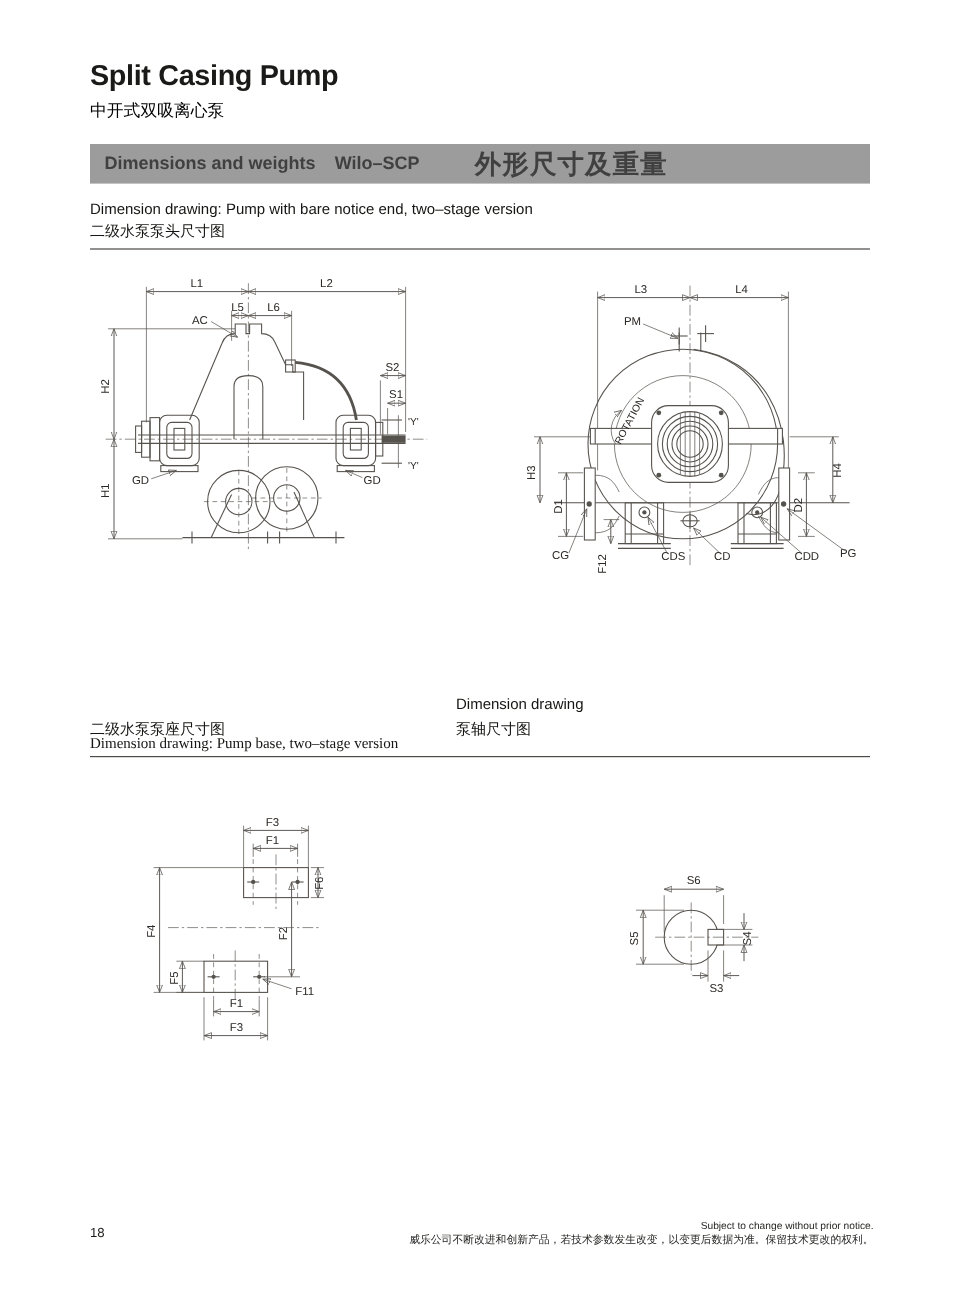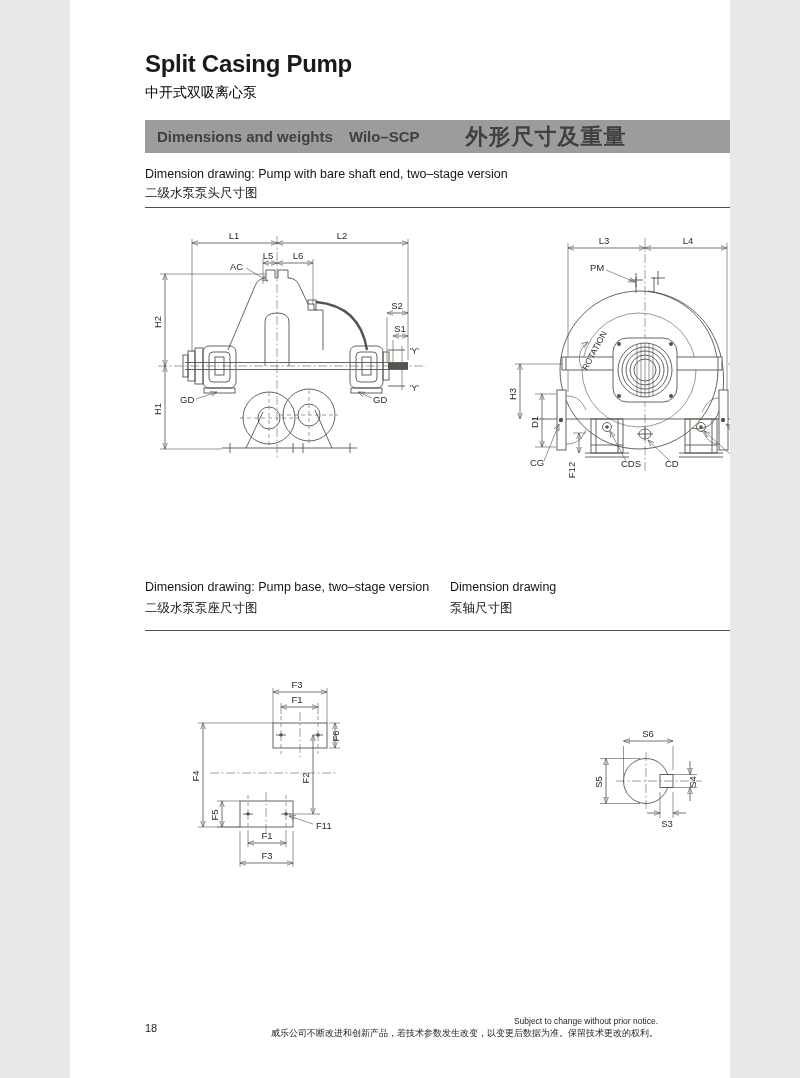--- a/index.html
+++ b/index.html
@@ -1,16 +1,16 @@
 <!DOCTYPE html>
 <html><head>
 <meta charset="utf-8">
 <style>
   html,body{margin:0;padding:0;background:#e8e8e8;}
-  #page{position:relative;width:660px;height:1078px;background:#ffffff;
+  #page{position:relative;width:800px;height:1078px;background:#ffffff;
         font-family:"Liberation Sans",sans-serif;color:#1d1d1b;overflow:hidden;margin:0 auto;}
   .abs{position:absolute;}
   #title{left:75px;top:50px;font-size:24px;font-weight:700;letter-spacing:-0.3px;color:#1a1a18;}
   #subtitle{left:75px;top:84px;font-size:14px;color:#000000;}
   #banner{left:75px;top:120px;width:650px;height:33px;background:#9c9c9c;color:#404040;
           display:flex;align-items:center;padding-left:12px;box-sizing:border-box;}
   #banner .en{font-size:15px;font-weight:700;}
   #banner .model{font-size:15px;font-weight:700;margin-left:16px;}
   #banner .zh{font-size:22px;font-weight:700;margin-left:46px;letter-spacing:1px;}
   .cap-en{font-size:12.5px;color:#151513;}
@@ -38,21 +38,21 @@
 
   <div class="abs" id="title">Split Casing Pump</div>
   <div class="abs" id="subtitle">中开式双吸离心泵</div>
 
   <div class="abs" id="banner">
     <span class="en">Dimensions and weights</span>
     <span class="model">Wilo–SCP</span>
     <span class="zh">外形尺寸及重量</span>
   </div>
 
-  <div class="abs cap-en" style="left:75px;top:167px;">Dimension drawing: Pump with bare shaft end, two–stage version</div>
+  <div class="abs cap-en" style="left:75px;top:167px;">Dimension drawing: Pump with bare notice end, two–stage version</div>
   <div class="abs cap-zh" style="left:75px;top:185px;">二级水泵泵头尺寸图</div>
   <div class="abs rule" style="left:75px;top:207px;width:650px;"></div>
 
   <svg class="abs" style="left:85px;top:228px;" width="300" height="242" viewBox="85 228 300 242">
     <defs>
       <marker id="arrA" viewBox="0 0 10 10" refX="9" refY="5" markerWidth="7" markerHeight="7" markerUnits="userSpaceOnUse" orient="auto-start-reverse">
         <path d="M0,1.5 L9,5 L0,8.5 z" fill="#56524d" stroke="none"></path>
       </marker>
     </defs>
     <g>
@@ -255,21 +255,21 @@
     <text x="701" y="392" text-anchor="middle" transform="rotate(-90 701 392)">H4</text>
     <text x="668" y="421" text-anchor="middle" transform="rotate(-90 668 421)">D2</text>
     <text x="505" y="470" text-anchor="middle" transform="rotate(-90 505 470)">F12</text>
     <text x="460" y="466">CG</text>
     <text x="551" y="467">CDS</text>
     <text x="595" y="467">CD</text>
     <text x="662" y="467">CDD</text>
     <text x="700" y="464">PG</text>
   </svg>
 
-  <div class="abs cap-en" style="left:75px;top:580px;">Dimension drawing: Pump base, two–stage version</div>
+  <div class="abs cap-en" style="left:75px;top:612px;font-family:Liberation Serif, serif;">Dimension drawing: Pump base, two–stage version</div>
   <div class="abs cap-zh" style="left:75px;top:600px;">二级水泵泵座尺寸图</div>
   <div class="abs cap-en" style="left:380px;top:580px;">Dimension drawing</div>
   <div class="abs cap-zh" style="left:380px;top:600px;">泵轴尺寸图</div>
   <div class="abs rule" style="left:75px;top:630px;width:650px;"></div>
 
   <svg class="abs" style="left:113px;top:665px;" width="210" height="215" viewBox="113 665 210 215">
     <defs>
       <marker id="arrC" viewBox="0 0 10 10" refX="9" refY="5" markerWidth="7" markerHeight="7" markerUnits="userSpaceOnUse" orient="auto-start-reverse">
         <path d="M0,1.5 L9,5 L0,8.5 z" fill="#56524d" stroke="none"></path>
       </marker>

